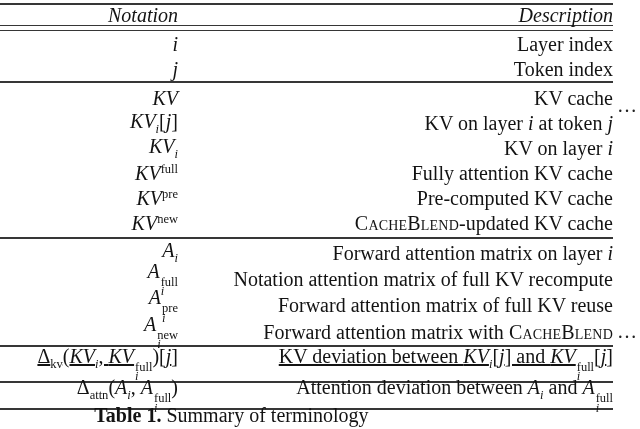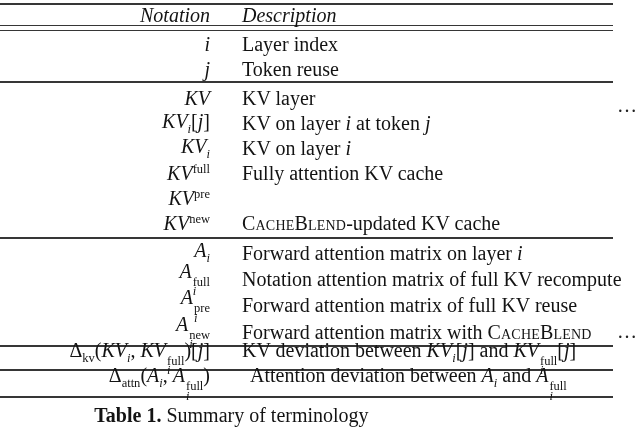--- a/index.html
+++ b/index.html
@@ -6,30 +6,30 @@
   body{
     width:640px;height:429px;background:#ffffff;position:relative;overflow:hidden;
     font-family:"Liberation Serif","DejaVu Serif",serif;color:#131313;
     -webkit-font-smoothing:antialiased;
   }
   .page{position:absolute;inset:0;}
   .tablewrap{position:absolute;left:0;top:3px;width:613px;}
   .rule{width:613px;background:#363636;height:2px;}
   .rule.thin{height:1.4px;}
   .dblgap{height:3.6px;}
-  .row{display:flex;align-items:center;white-space:nowrap;font-size:20px;line-height:1;padding-left:32px;}
+  .row{display:flex;align-items:center;white-space:nowrap;font-size:20px;line-height:1;}
   .ncell{width:178px;text-align:right;flex:0 0 178px;}
-  .dcell{margin-left:32px;flex:1;text-align:left;}
+  .dcell{margin-left:32px;flex:1;text-align:right;}
   .head{height:20px;}
   .head .ncell,.head .dcell{font-style:italic;}
   .g1 .row{height:25px;}
   .g2{padding:2px 0;}
   .g2 .row{height:25px;}
   .g3 .row{height:26.4px;}
-  .g4 .row{height:22px;}
+  .g4 .row{height:34px;text-decoration:underline;}
   .g5 .row{height:25px;gap:8px;}
   
   .sg-it{font-style:italic;}
   .sg-rm{font-style:normal;}
   .sg-sc{font-variant:small-caps;letter-spacing:.2px;}
   .sg-sup{font-size:12.5px;vertical-align:7px;}
   .sg-sub{font-size:12.5px;vertical-align:-5px;}
   .sg-subit{font-size:12.5px;vertical-align:-5px;font-style:italic;}
   .stack{display:inline-flex;flex-direction:column;align-items:flex-start;
          font-size:12.5px;line-height:9.5px;vertical-align:-8px;margin-left:1px;}
@@ -58,45 +58,46 @@
     <div class="dblgap"></div>
     <div class="rule thin"></div>
 
     <div class="group g1">
       <div class="row">
         <span class="ncell"><span class="sg-it">i</span></span>
         <span class="dcell"><span class="sg-rm">Layer index</span></span>
       </div>
       <div class="row">
         <span class="ncell"><span class="sg-it">j</span></span>
-        <span class="dcell"><span class="sg-rm">Token reuse</span></span>
+        <span class="dcell"><span class="sg-rm">Token index</span></span>
       </div>
     </div>
 
     <div class="rule"></div>
 
     <div class="group g2">
       <div class="row">
         <span class="ncell"><span class="sg-it">KV</span></span>
-        <span class="dcell"><span class="sg-rm">KV layer</span></span>
+        <span class="dcell"><span class="sg-rm">KV cache</span></span>
       </div>
       <div class="row">
         <span class="ncell"><span class="sg-it">KV</span><span class="sg-subit">i</span><span class="sg-rm">[</span><span class="sg-it">j</span><span class="sg-rm">]</span></span>
         <span class="dcell"><span class="sg-rm">KV on layer </span><span class="sg-it">i</span><span class="sg-rm"> at token </span><span class="sg-it">j</span></span>
       </div>
       <div class="row">
         <span class="ncell"><span class="sg-it">KV</span><span class="sg-subit">i</span></span>
         <span class="dcell"><span class="sg-rm">KV on layer </span><span class="sg-it">i</span></span>
       </div>
       <div class="row">
         <span class="ncell"><span class="sg-it">KV</span><span class="sg-sup">full</span></span>
         <span class="dcell"><span class="sg-rm">Fully attention KV cache</span></span>
       </div>
       <div class="row">
         <span class="ncell"><span class="sg-it">KV</span><span class="sg-sup">pre</span></span>
+        <span class="dcell"><span class="sg-rm">Pre-computed KV cache</span></span>
       </div>
       <div class="row">
         <span class="ncell"><span class="sg-it">KV</span><span class="sg-sup">new</span></span>
         <span class="dcell"><span class="sg-sc">CacheBlend</span><span class="sg-rm">-updated KV cache</span></span>
       </div>
     </div>
 
     <div class="rule"></div>
 
     <div class="group g3">

